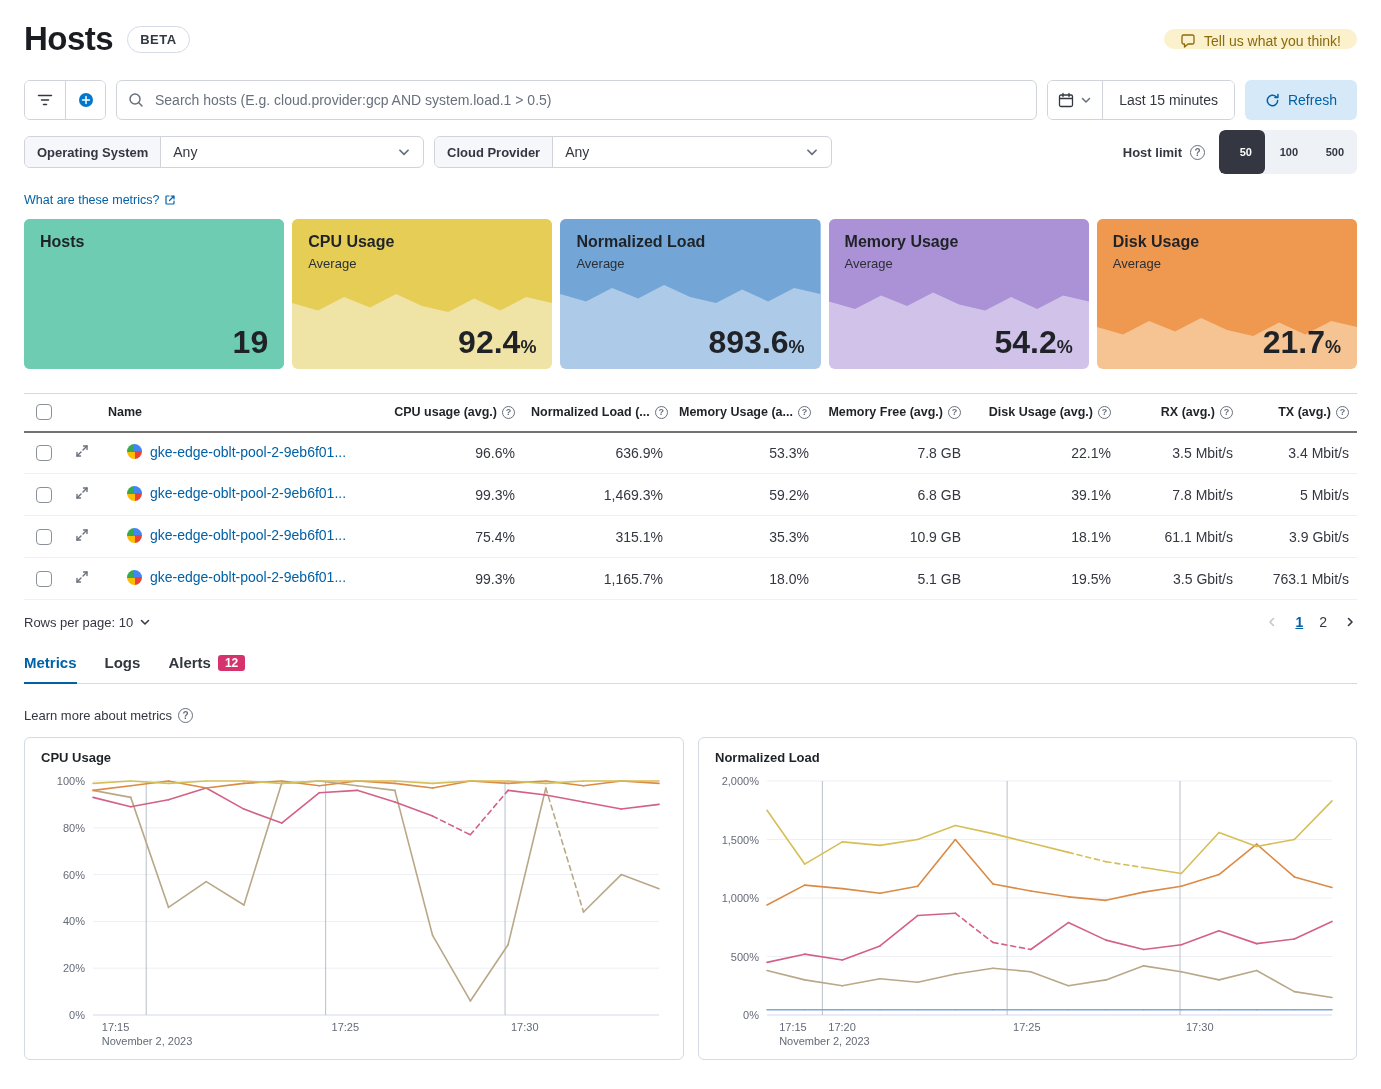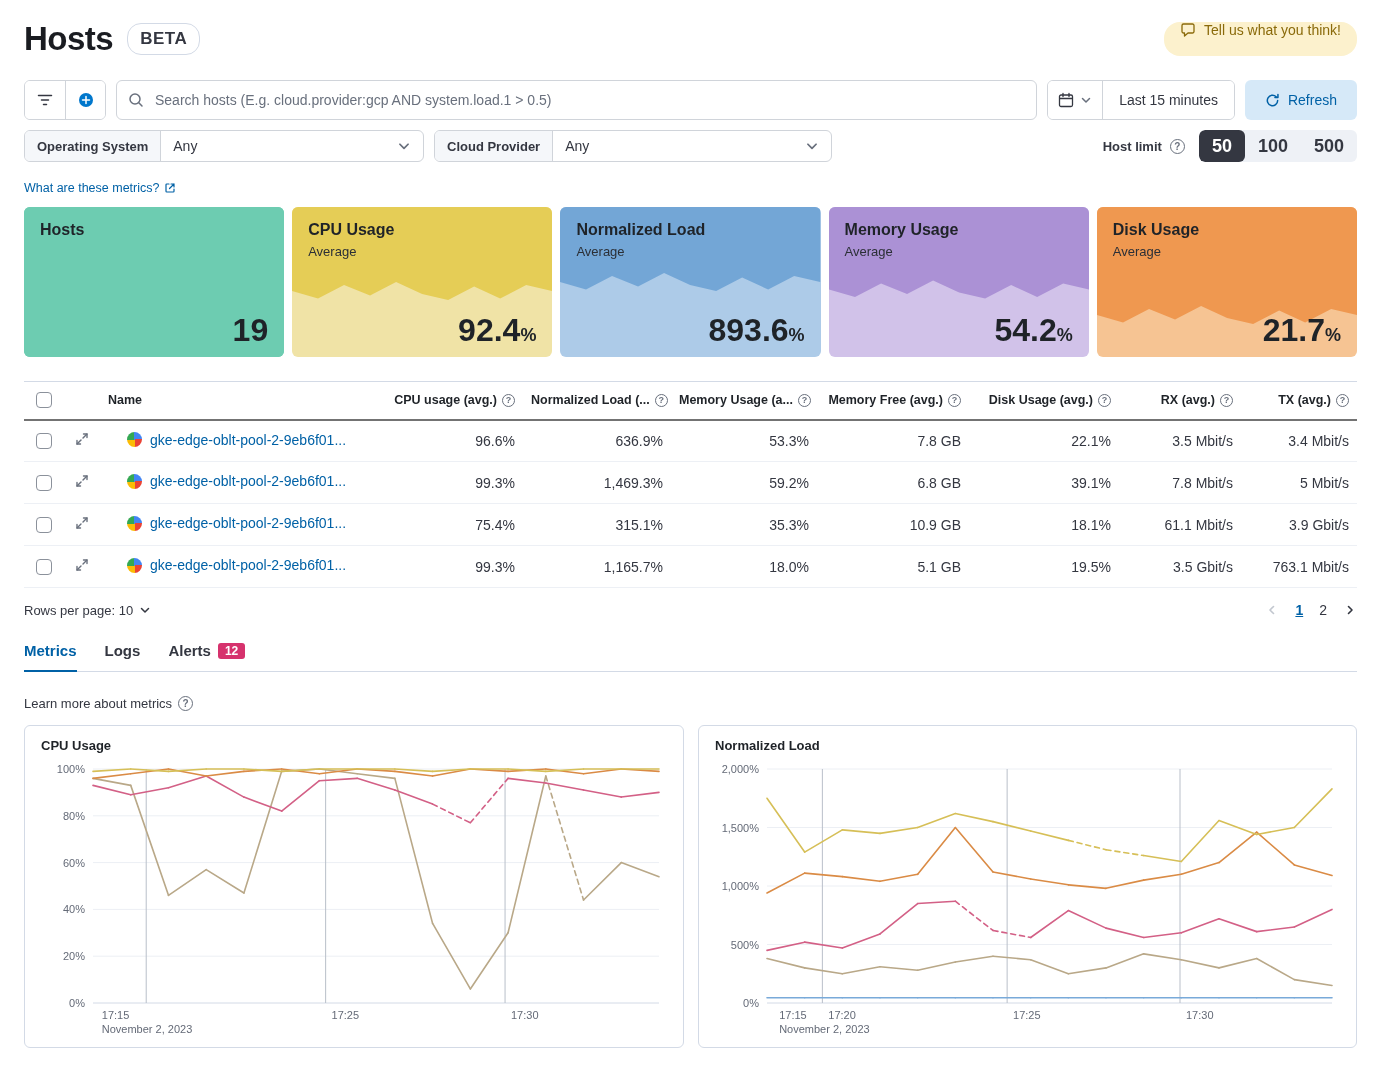--- a/index.html
+++ b/index.html
@@ -10,26 +10,26 @@
     color: #343741;
     overflow: hidden;
   }
   .page { padding: 20px 24px 0; }
 
   
   .header-row { display: flex; align-items: center; margin-bottom: 22px; }
   .page-title { font-size: 33px; font-weight: 700; color: #1a1c21; letter-spacing: -0.5px; }
   .beta-badge {
     margin-left: 14px; border: 1px solid #d3dae6; border-radius: 14px;
-    padding: 5px 12px; font-size: 17px; font-weight: 700; letter-spacing: 0.5px; color: #343741;
+    padding: 5px 12px; font-size: 13px; font-weight: 700; letter-spacing: 0.5px; color: #343741;
   }
   .feedback-btn {
-    margin-left: auto; display: inline-flex; align-items: flex-start; gap: 8px;
+    margin-left: auto; display: inline-flex; align-items: flex-end; gap: 8px;
     background: var(--c-feedback-bg, #fcf1cd); color: var(--c-feedback-text, #8a6a0a);
-    border: none; border-radius: 16px; height: 34px; padding: 0 16px;
+    border: none; border-radius: 16px; height: 20px; padding: 0 16px;
     font-family: inherit; font-size: 14px; font-weight: 500; cursor: pointer;
   }
 
   
   .toolbar-row { display: flex; gap: 10px; margin-bottom: 10px; }
   .icon-group { display: flex; height: 40px; border: 1px solid #d0d4da; border-radius: 6px; overflow: hidden; background: #fff; }
   .icon-group button { width: 40px; border: none; background: #fff; display: flex; align-items: center; justify-content: center; cursor: pointer; }
   .icon-group button + button { border-left: 1px solid #d0d4da; }
   .search-wrap { flex: 1; position: relative; height: 40px; }
   .search-wrap .mag { position: absolute; left: 12px; top: 12px; }
@@ -57,22 +57,22 @@
   .flex-spacer { flex: 1; }
   .host-limit { display: flex; align-items: center; gap: 8px; }
   .hl-label { font-size: 13px; font-weight: 700; }
   .qicon {
     width: 15px; height: 15px; border: 1.2px solid #69707d; border-radius: 50%;
     display: inline-flex; align-items: center; justify-content: center;
     font-size: 10px; font-weight: 700; color: #69707d; flex: 0 0 auto; cursor: default;
   }
   .seg-group { display: flex; background: #eef1f6; border-radius: 6px; overflow: hidden; margin-left: 6px; }
   .seg-group button {
-    min-width: 46px; height: 32px; padding: 0 13px; border: none; background: transparent;
-    font-family: inherit; font-size: 18px; font-weight: 600; color: #343741; cursor: pointer;
+    min-width: 46px; height: 44px; padding: 0 13px; border: none; background: transparent;
+    font-family: inherit; font-size: 11px; font-weight: 600; color: #343741; cursor: pointer; text-align: right;
   }
   .seg-group button.active { background: var(--c-dark, #343741); color: #fff; border-radius: 6px; }
 
   .help-link { display: inline-flex; align-items: center; gap: 5px; font-size: 12.5px; color: var(--c-link, #0061a6); margin-bottom: 12px; cursor: pointer; }
 
   
   .tiles { display: grid; grid-template-columns: repeat(5, 1fr); gap: 8px; margin-bottom: 24px; }
   .tile { position: relative; height: 150px; border-radius: 6px; overflow: hidden; padding: 14px 16px; }
   .tile svg.wave { position: absolute; inset: 0; width: 100%; height: 100%; }
   .t-title { position: relative; font-size: 16px; font-weight: 700; color: #1f2328; }

